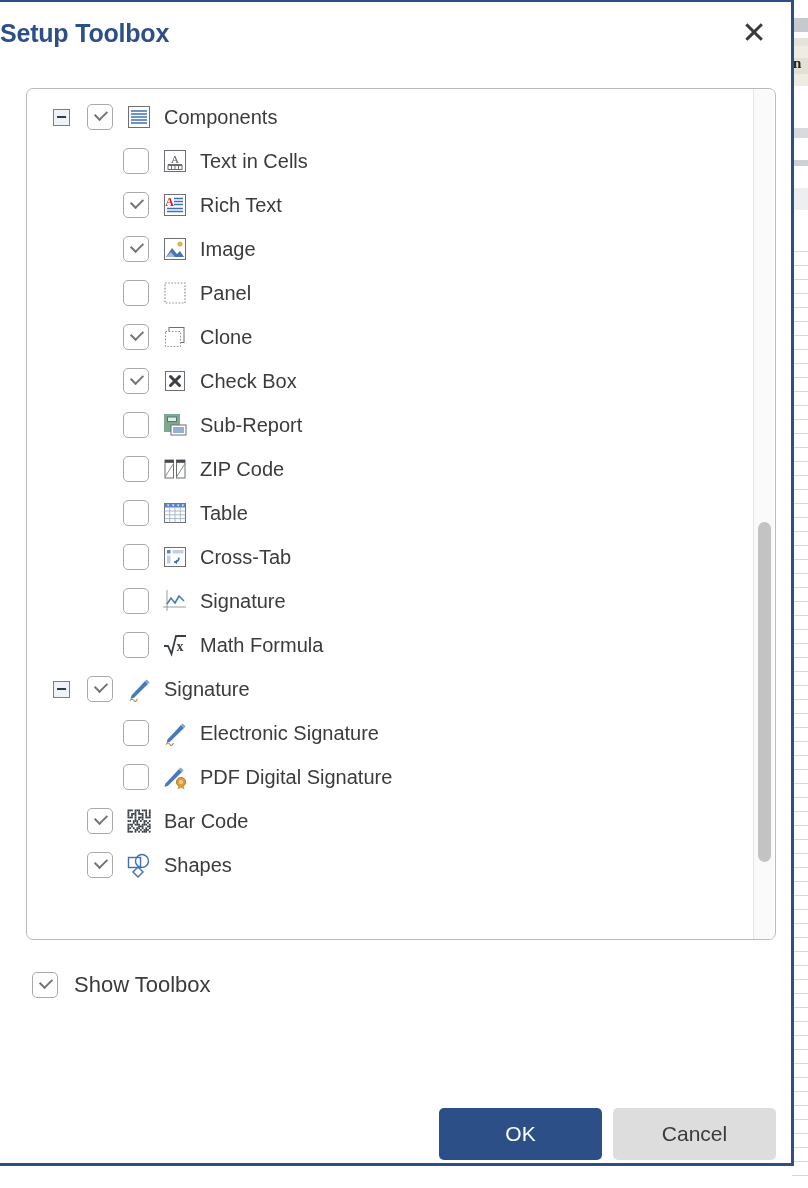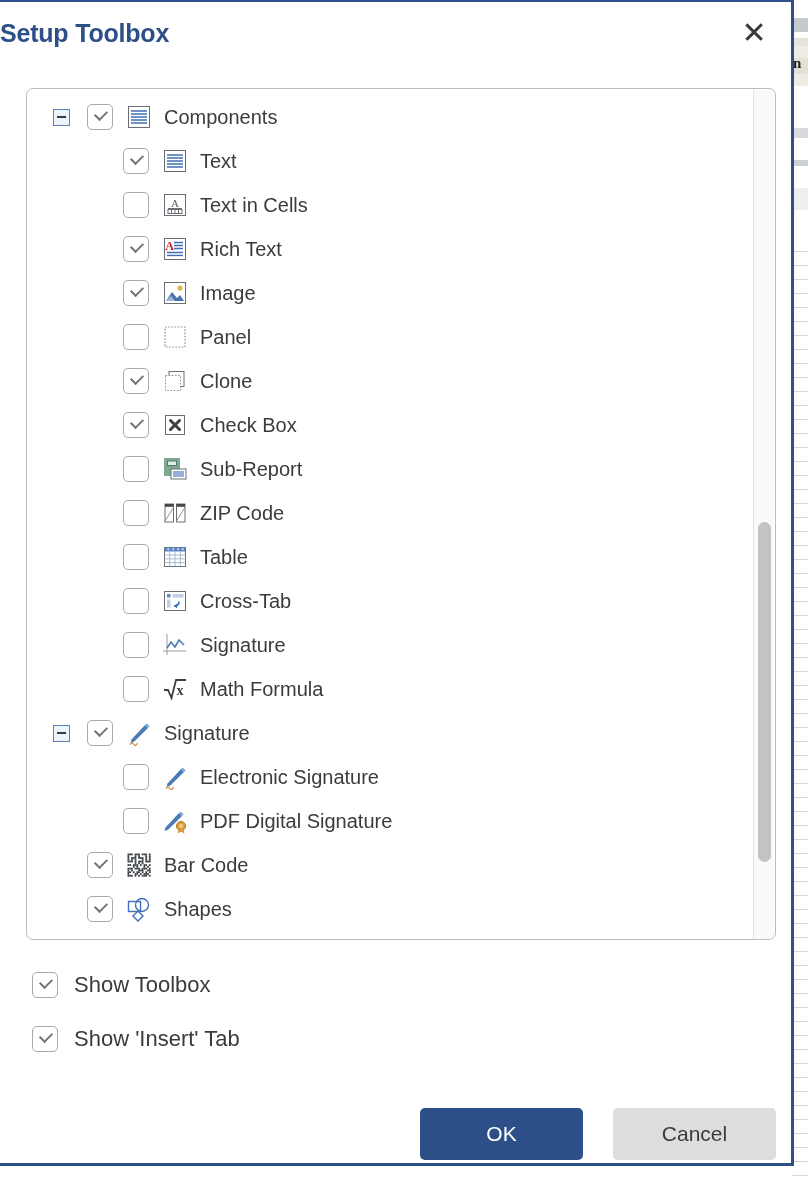--- a/index.html
+++ b/index.html
@@ -207,21 +207,21 @@
   .btn {
     position: absolute;
     height: 52px;
     border: none;
     border-radius: 5px;
     font-size: 21px;
     font-family: "Liberation Sans", sans-serif;
     cursor: pointer;
   }
   #ok-button {
-    left: 420px; width: 163px;
+    left: 439px; width: 163px;
     background: #2d4f88;
     color: #ffffff;
   }
   #cancel-button {
     left: 613px; width: 163px;
     background: #dddddd;
     color: #3b3b3b;
   }
 </style>
 </head>
@@ -262,36 +262,20 @@
                 <g stroke="#3f6fb5" stroke-width="1.4">
                   <line x1="6" y1="8" x2="22" y2="8"></line>
                   <line x1="6" y1="11" x2="22" y2="11"></line>
                   <line x1="6" y1="14" x2="22" y2="14"></line>
                   <line x1="6" y1="17" x2="22" y2="17"></line>
                   <line x1="6" y1="20" x2="22" y2="20"></line>
                 </g>
               </svg>
             </span>
             <span class="tlabel">Components</span>
-          </div>
-          <div class="tree-row indent-1">
-            <span class="cbox checked"></span>
-            <span class="ticon">
-              <svg width="28" height="28" viewBox="0 0 28 28">
-                <rect x="3.5" y="3.5" width="21" height="21" fill="#fff" stroke="#6b6f74"></rect>
-                <g stroke="#3f6fb5" stroke-width="1.4">
-                  <line x1="6" y1="8" x2="22" y2="8"></line>
-                  <line x1="6" y1="11" x2="22" y2="11"></line>
-                  <line x1="6" y1="14" x2="22" y2="14"></line>
-                  <line x1="6" y1="17" x2="22" y2="17"></line>
-                  <line x1="6" y1="20" x2="22" y2="20"></line>
-                </g>
-              </svg>
-            </span>
-            <span class="tlabel">Text</span>
           </div>
           <div class="tree-row indent-1">
             <span class="cbox"></span>
             <span class="ticon">
               <svg width="28" height="28" viewBox="0 0 28 28">
                 <rect x="3.5" y="3.5" width="21" height="21" fill="#fff" stroke="#6b6f74"></rect>
                 <text x="14" y="16" font-size="11" fill="#5a5e63" text-anchor="middle" font-family="Liberation Serif, serif">A</text>
                 <line x1="7" y1="17.5" x2="21" y2="17.5" stroke="#6b6f74" stroke-width="1"></line>
                 <g stroke="#6b6f74" stroke-width="1" fill="none">
                   <rect x="7" y="18.5" width="14" height="4"></rect>
@@ -621,23 +605,19 @@
     <div id="tree-scrollbar">
       <div id="tree-scrollbar-thumb"></div>
     </div>
   </div>
 
   <div class="opt-row" id="opt-show-toolbox">
     <span class="cbox checked"></span>
     <span class="opt-label">Show Toolbox</span>
   </div>
 
-  <div class="opt-row" id="opt-show-insert">
-    <span class="cbox checked"></span>
-    <span class="opt-label">Show 'Insert' Tab</span>
-  </div>
 
   <div id="footer">
     <button class="btn" id="ok-button">OK</button>
     <button class="btn" id="cancel-button">Cancel</button>
   </div>
 
 </div>
 
 </body></html>

